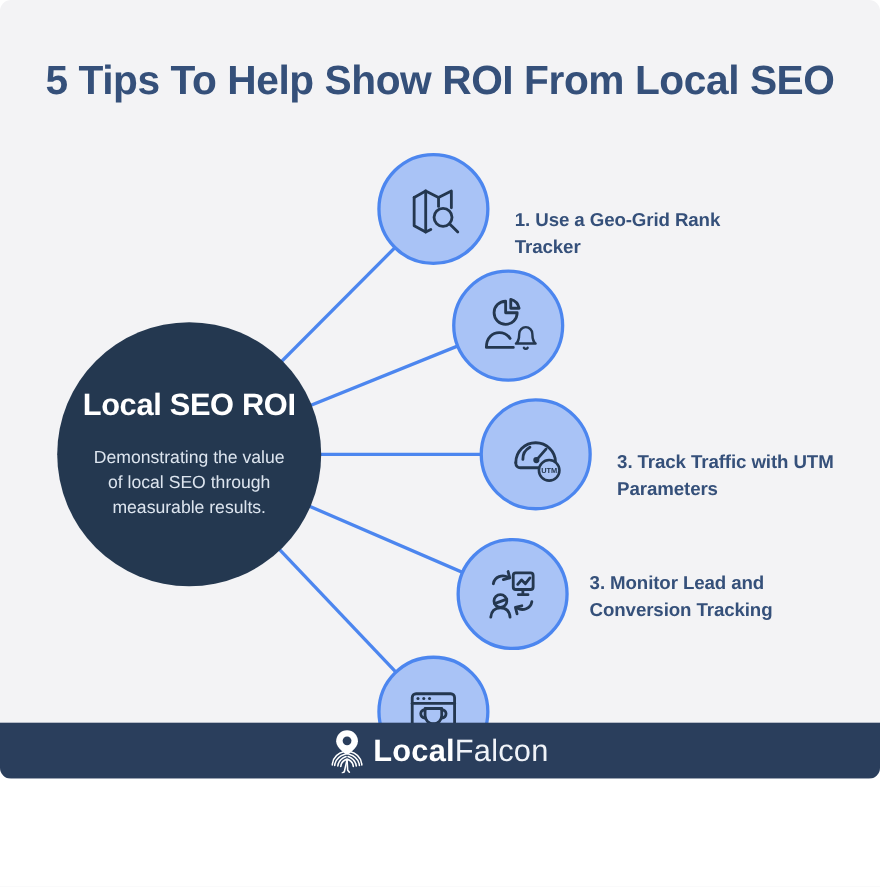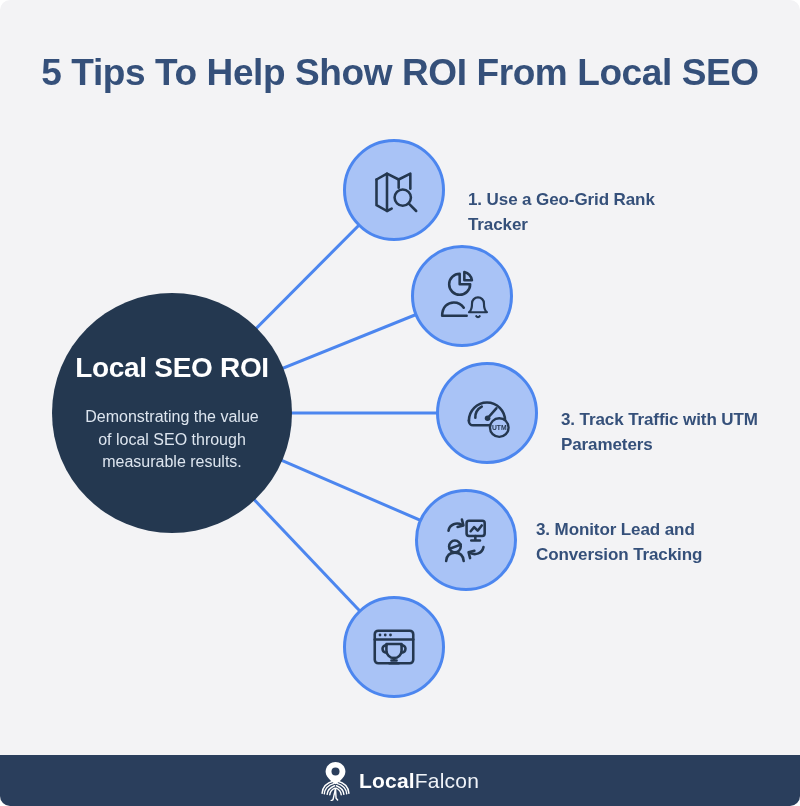--- a/index.html
+++ b/index.html
@@ -1,17 +1,17 @@
 <!DOCTYPE html>
 <html><head>
 <meta charset="utf-8">
 <style>
   html,body{margin:0;padding:0;background:#ffffff;}
   .page{
-    position:relative;width:800px;height:806px;overflow:hidden;
+    position:relative;width:800px;height:708px;overflow:hidden;
     background:#f3f3f5;border-radius:10px;
     font-family:"Liberation Sans","DejaVu Sans",sans-serif;
   }
   .title{
     position:absolute;top:52px;left:0;width:100%;
     text-align:center;font-size:37px;font-weight:700;letter-spacing:-0.4px;
     color:#35507a;
   }
   .lines{position:absolute;top:0;left:0;width:800px;height:806px;}
   .center-circle{
@@ -35,21 +35,21 @@
   }
   .t1{left:468px;top:188px;width:220px;}
   .t2{left:538px;top:273px;width:252px;}
   .t3{left:561px;top:408px;width:200px;}
   .t4{left:536px;top:518px;width:218px;}
   .t5{left:467px;top:623px;width:212px;}
   .footer{
     position:absolute;left:0;bottom:0;width:100%;height:51px;background:#2a3e5c;
     display:flex;align-items:center;justify-content:center;gap:9px;
   }
-  .wordmark{color:#ffffff;font-size:21px;letter-spacing:0.2px;}
+  .wordmark{color:#ffffff;font-size:28px;letter-spacing:0.2px;}
   .wordmark .bold{font-weight:700;}
   .wordmark .light{font-weight:400;color:#f0f3f8;}
   .icon-stroke{stroke:#24374f;stroke-width:2.2;fill:none;stroke-linecap:round;stroke-linejoin:round;}
 </style>
 </head>
 <body>
 
 <div class="page">
 
   <div class="title">5 Tips To Help Show ROI From Local SEO</div>

